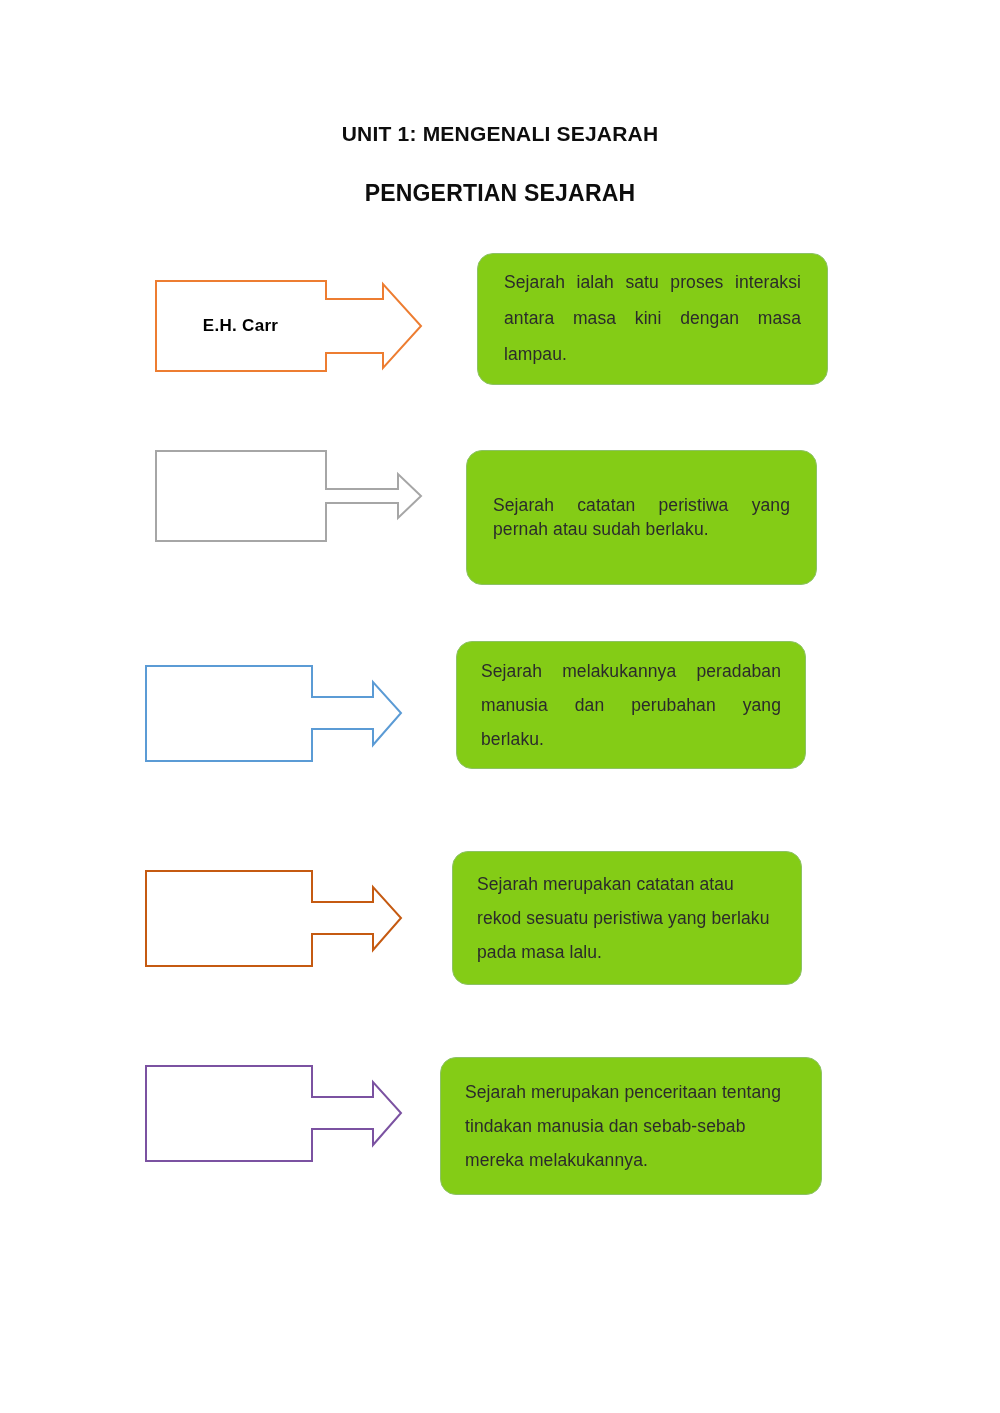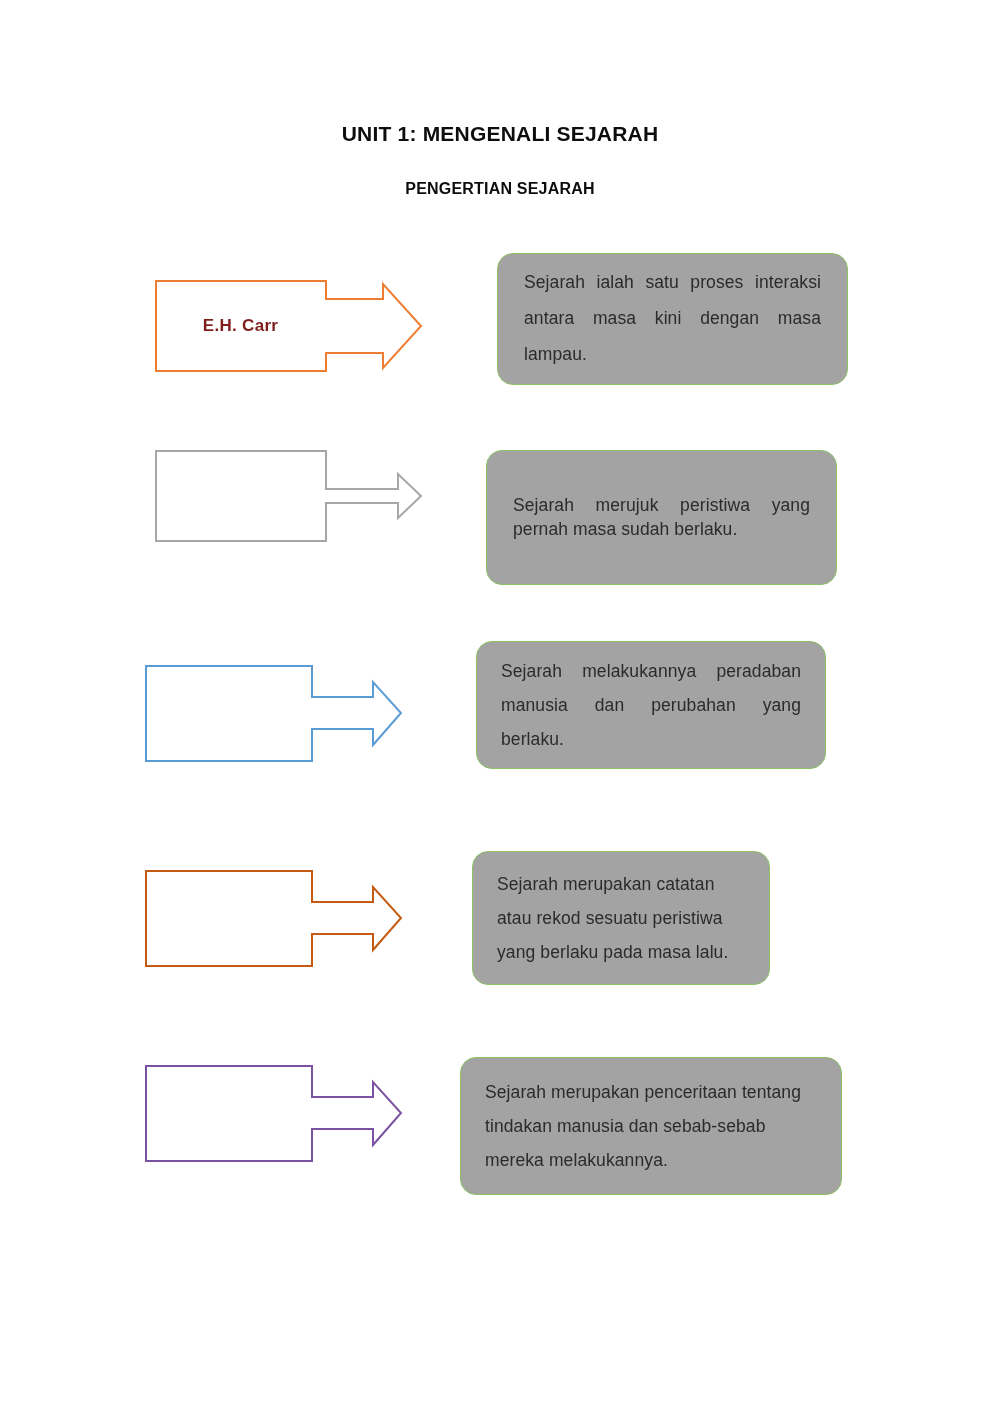--- a/index.html
+++ b/index.html
@@ -31,21 +31,21 @@
     color: #0d0d0d;
     letter-spacing: 0.2px;
     font-family: "Liberation Sans", sans-serif;
   }
   #title-unit {
     top: 122px;
     font-size: 21px;
   }
   #title-sub {
     top: 180px;
-    font-size: 16px;
+    font-size: 23px;
   }
 
   
   .row {
     position: absolute;
     left: 0;
     width: 1000px;
   }
 
   
@@ -58,35 +58,34 @@
   }
   .arrow-label {
     position: absolute;
     top: 0;
     left: 0;
     display: flex;
     align-items: center;
     justify-content: center;
     font-size: 17px;
     font-weight: bold;
-    color: #7f1d1d;
+    color: #000000;
     letter-spacing: 0.3px;
     pointer-events: none;
   }
 
   
   .bubble {
     position: absolute;
     box-sizing: border-box;
     border: 1.6px solid #8CC265;
     border-radius: 16px;
-    background: #a3a3a3;
+    background: #84cc16;
     display: flex;
     align-items: center;
-    margin-left: 20px;
   }
   .bubble-text {
     width: 100%;
     font-size: 17.5px;
     color: #2b2b2b;
     letter-spacing: 0.1px;
   }
   .bubble.pad-a .bubble-text { padding: 0 26px; }
   .bubble.pad-b .bubble-text { padding: 0 24px; }
 
@@ -119,21 +118,21 @@
 
   <div class="row">
     <div class="arrow-wrap" style="left:155px; top:450px; width:268px; height:92px;">
       <svg width="268" height="92" viewBox="0 0 268 92" aria-hidden="true">
         <path d="M1,1 L171,1 L171,39 L243,39 L243,24 L266,46 L243,68 L243,53 L171,53 L171,91 L1,91 Z" fill="none" stroke="#A6A6A6" stroke-width="2" stroke-linejoin="miter"></path>
       </svg>
       <div class="arrow-label" style="width:171px; height:92px;"></div>
     </div>
 
     <div class="bubble pad-a" style="left:466px; top:450px; width:351px; height:135px;">
-      <div class="bubble-text just lh-tight">Sejarah merujuk peristiwa yang pernah masa sudah berlaku.</div>
+      <div class="bubble-text just lh-tight">Sejarah catatan peristiwa yang pernah atau sudah berlaku.</div>
     </div>
   </div>
 
   <div class="row">
     <div class="arrow-wrap" style="left:145px; top:665px; width:258px; height:97px;">
       <svg width="258" height="97" viewBox="0 0 258 97" aria-hidden="true">
         <path d="M1,1 L167,1 L167,32 L228,32 L228,17 L256,48 L228,80 L228,64 L167,64 L167,96 L1,96 Z" fill="none" stroke="#5B9BD5" stroke-width="2" stroke-linejoin="miter"></path>
       </svg>
       <div class="arrow-label" style="width:167px; height:97px;"></div>
     </div>
@@ -144,21 +143,21 @@
   </div>
 
   <div class="row">
     <div class="arrow-wrap" style="left:145px; top:870px; width:258px; height:97px;">
       <svg width="258" height="97" viewBox="0 0 258 97" aria-hidden="true">
         <path d="M1,1 L167,1 L167,32 L228,32 L228,17 L256,48 L228,80 L228,64 L167,64 L167,96 L1,96 Z" fill="none" stroke="#C55A11" stroke-width="2" stroke-linejoin="miter"></path>
       </svg>
       <div class="arrow-label" style="width:167px; height:97px;"></div>
     </div>
 
-    <div class="bubble pad-b" style="left:452px; top:851px; width:298px; height:134px;">
+    <div class="bubble pad-b" style="left:452px; top:851px; width:350px; height:134px;">
       <div class="bubble-text lh-med">Sejarah merupakan catatan atau rekod sesuatu peristiwa yang berlaku pada masa lalu.</div>
     </div>
   </div>
 
   <div class="row">
     <div class="arrow-wrap" style="left:145px; top:1065px; width:258px; height:97px;">
       <svg width="258" height="97" viewBox="0 0 258 97" aria-hidden="true">
         <path d="M1,1 L167,1 L167,32 L228,32 L228,17 L256,48 L228,80 L228,64 L167,64 L167,96 L1,96 Z" fill="none" stroke="#7B52A1" stroke-width="2" stroke-linejoin="miter"></path>
       </svg>
       <div class="arrow-label" style="width:167px; height:97px;"></div>

